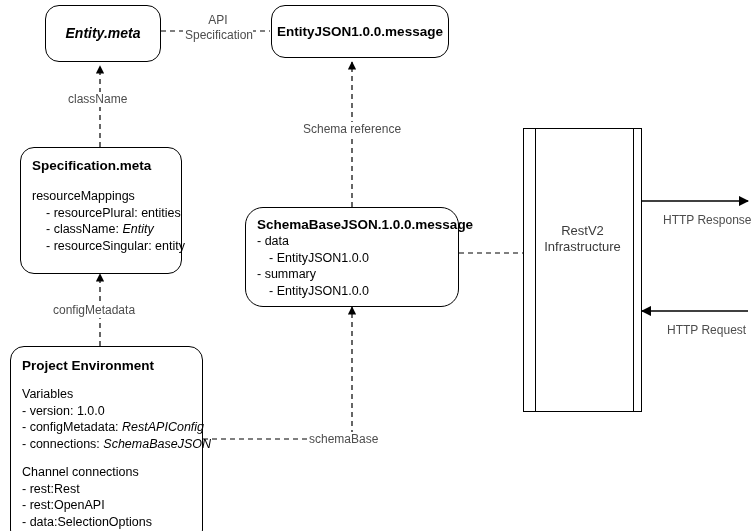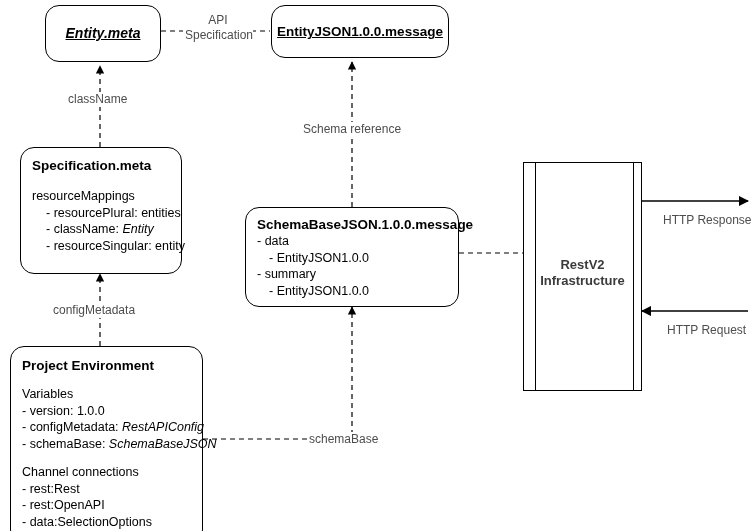--- a/index.html
+++ b/index.html
@@ -35,21 +35,20 @@
     border: 1.3px solid #000000;
     background: #ffffff;
     border-radius: 14px;
     z-index: 2;
   }
   .node-center {
     display: flex;
     align-items: center;
     justify-content: center;
     text-align: right;
-    text-decoration: underline;
   }
   .node-body {
     padding: 9px 11px 0 11px;
   }
   .title {
     font-size: 13.5px;
     font-weight: bold;
     line-height: 17px;
     white-space: nowrap;
   }
@@ -186,46 +185,46 @@
     <div class="title">Specification.meta</div>
     <div class="lines">
       <div class="gap"></div>
       <div class="ln">resourceMappings</div>
       <div class="ln indent">-  resourcePlural: entities</div>
       <div class="ln indent"><span>-  className: </span><span class="ital">Entity</span></div>
       <div class="ln indent">-  resourceSingular: entity</div>
     </div>
   </div>
 
-  <div class="node node-body" style="left:245px; top:207px; width:214px; height:100px; padding-top:8px;">
+  <div class="node node-body" style="left:245px; top:207px; width:214px; height:100px; padding-top:8px;border-radius:18px;">
     <div class="title">SchemaBaseJSON.1.0.0.message</div>
     <div class="lines" style="margin-top:0;">
       <div class="ln">- data</div>
       <div class="ln" style="padding-left:12px;">-  EntityJSON1.0.0</div>
       <div class="ln">- summary</div>
       <div class="ln" style="padding-left:12px;">-  EntityJSON1.0.0</div>
     </div>
   </div>
 
   <div class="node node-body" style="left:10px; top:346px; width:193px; height:198px; padding:10px 11px 0 11px;">
     <div class="title">Project Environment</div>
     <div class="lines" style="margin-top:0;">
       <div class="gap"></div>
       <div class="ln">Variables</div>
       <div class="ln"><span>- version: 1.0.0</span><span class="ital"></span></div>
       <div class="ln"><span>- configMetadata: </span><span class="ital">RestAPIConfig</span></div>
-      <div class="ln"><span>- schemaBase: </span><span class="ital">SchemaBaseJSON</span></div>
+      <div class="ln"><span>- connections: </span><span class="ital">SchemaBaseJSON</span></div>
       <div class="gap"></div>
       <div class="ln">Channel connections</div>
       <div class="ln">- rest:Rest</div>
       <div class="ln">- rest:OpenAPI</div>
       <div class="ln">- data:SelectionOptions</div>
     </div>
   </div>
 
-  <div class="pipe" style="left:523px; top:162px; width:119px; height:229px;font-weight:bold;">
+  <div class="pipe" style="left:523px; top:128px; width:119px; height:284px;">
     <span class="rail" style="left:11px;"></span>
     <span class="rail" style="left:109px;"></span>
     <div class="pipe-label" style="top:94px;">RestV2</div>
     <div class="pipe-label" style="top:110px;">Infrastructure</div>
   </div>
 
 </div>
 
 </body></html>

